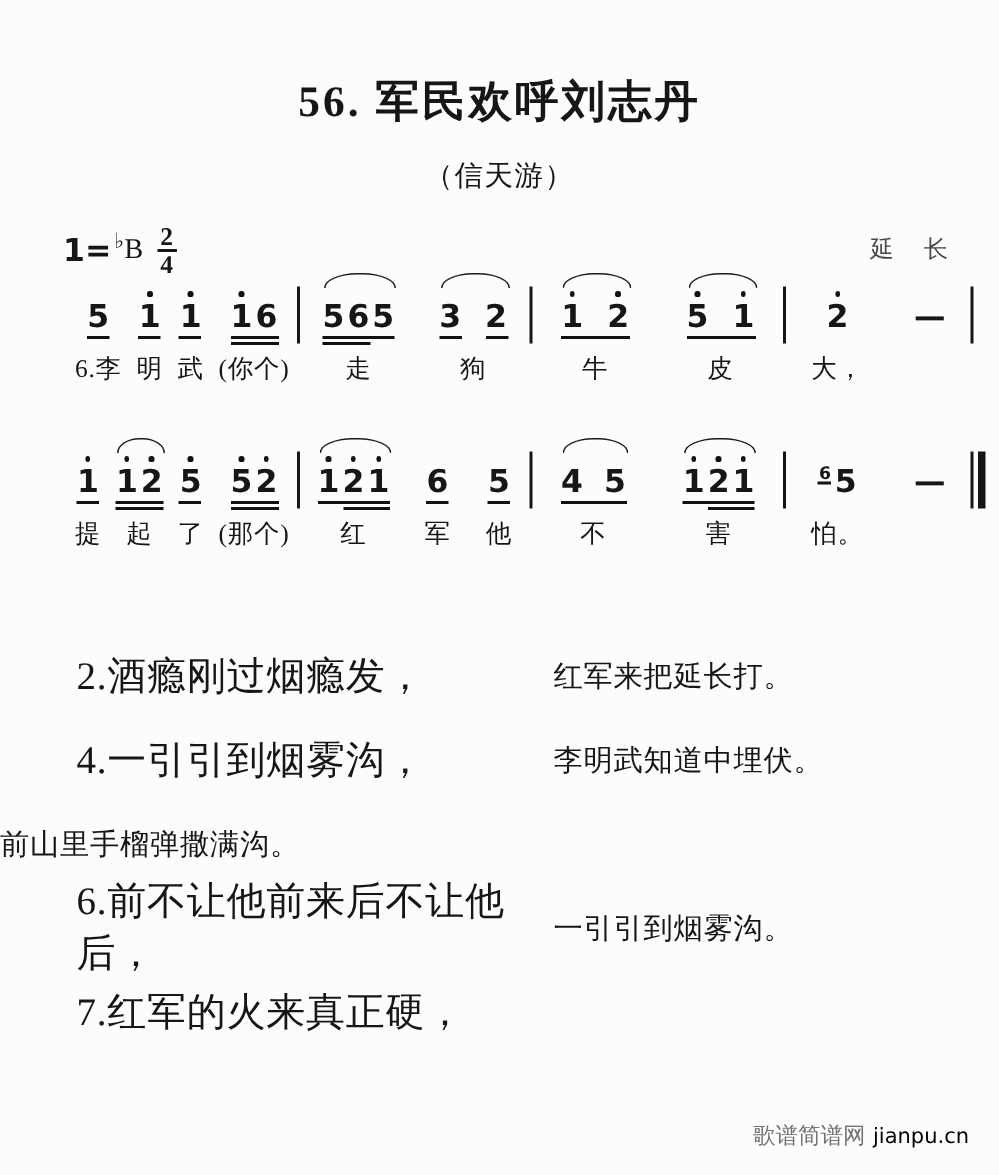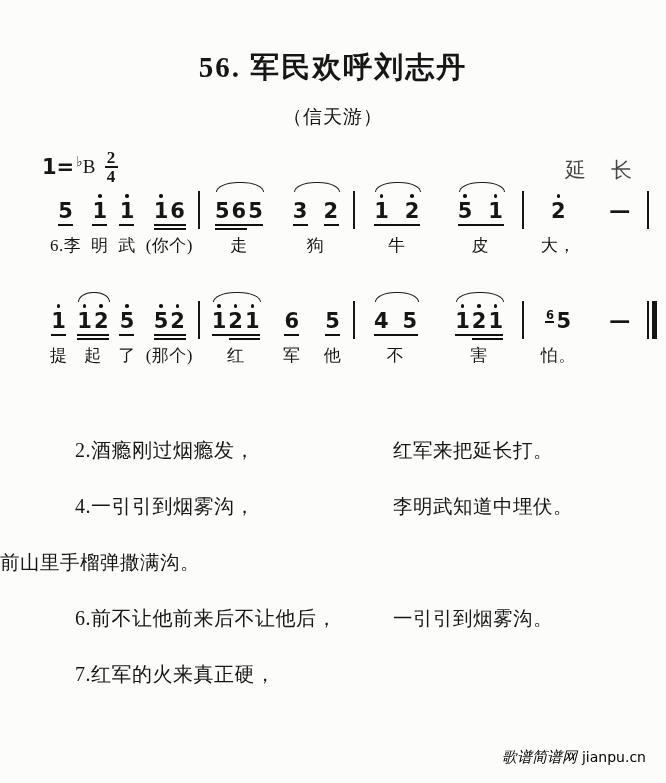--- a/index.html
+++ b/index.html
@@ -20,21 +20,21 @@
     position:absolute;left:42px;top:150px;display:flex;align-items:center;
     font-family:"DejaVu Sans","Liberation Sans",sans-serif;
   }
   .keysig .one{font-size:21px;font-weight:bold;}
   .keysig .flat{font-size:14px;font-weight:bold;position:relative;top:-6px;margin-left:2px;}
   .keysig .keyletter{font-size:19px;font-family:"Liberation Serif",serif;}
   .frac{display:flex;flex-direction:column;align-items:center;margin-left:9px;
         font-family:"Liberation Serif",serif;font-weight:bold;font-size:17px;line-height:15px;}
   .frac .bar-line{width:13px;height:2px;background:#161616;margin:1px 0;}
   .region{
-    position:absolute;right:32px;top:156px;font-size:21px;color:#474747;letter-spacing:2px;
+    position:absolute;right:32px;top:156px;font-size:16px;color:#474747;letter-spacing:2px;
   }
   
   .score-line{position:absolute;left:45px;width:612px;display:flex;align-items:flex-start;}
   #line1{top:180px;}
   #line2{top:290px;}
   .measure{display:flex;justify-content:space-around;align-items:flex-start;flex-shrink:0;}
   .cell{position:relative;display:flex;flex-direction:column;align-items:center;padding-top:13px;}
   .note-row{display:flex;column-gap:2px;align-items:flex-start;}
   .note{display:flex;flex-direction:column;align-items:center;min-width:13px;}
   .oct-dot{width:3.5px;height:3.5px;border-radius:50%;background:#111;margin:1px 0 2px;}
@@ -54,21 +54,21 @@
     display:inline-block;position:relative;top:-9px;font-size:11.5px;line-height:11px;
     border-bottom:2px solid #111;margin-right:2px;padding:0 0.5px;
   }
   .bar{width:2px;height:38px;background:#161616;margin-top:11px;flex-shrink:0;}
   .finalbar{display:flex;gap:3px;margin-top:11px;flex-shrink:0;}
   .finalbar .bar{margin-top:0;}
   .finalbar .thick{width:5px;}
   
   .verses{position:absolute;top:422px;left:0;width:100%;}
   .verse-row{display:flex;height:56px;align-items:center;}
-  .v-left{margin-left:75px;width:318px;font-size:20px;letter-spacing:0.5px;}
+  .v-left{margin-left:51px;width:318px;font-size:26px;letter-spacing:0.5px;}
   .v-right{flex:1;font-size:19.5px;letter-spacing:0.5px;}
   
   .footer{position:absolute;top:748px;right:20px;font-size:15px;}
   .site-name{color:#8f8f8f;}
   .site-link{color:#c94a1d;text-decoration:none;margin-left:5px;font-family:"DejaVu Sans",sans-serif;font-size:14px;}
 </style>
 </head>
 <body>
 
 <div class="title">56. 军民欢呼刘志丹</div>
@@ -407,14 +407,14 @@
   <div class="verse-row">
     <div class="v-left">6.前不让他前来后不让他后，</div>
     <div class="v-right">一引引到烟雾沟。</div>
   </div>
   <div class="verse-row">
     <div class="v-left">7.红军的火来真正硬，</div>
   </div>
 </div>
 
 <div class="footer">
-  <span class="site-name" style="color: #000000; font-style: italic;">歌谱简谱网</span><a class="site-link" href="#" style="color: #000000;">jianpu.cn</a>
+  <span class="site-name" style="color: #737373;">歌谱简谱网</span><a class="site-link" href="#" style="color: #000000;">jianpu.cn</a>
 </div>
 
 </body></html>

